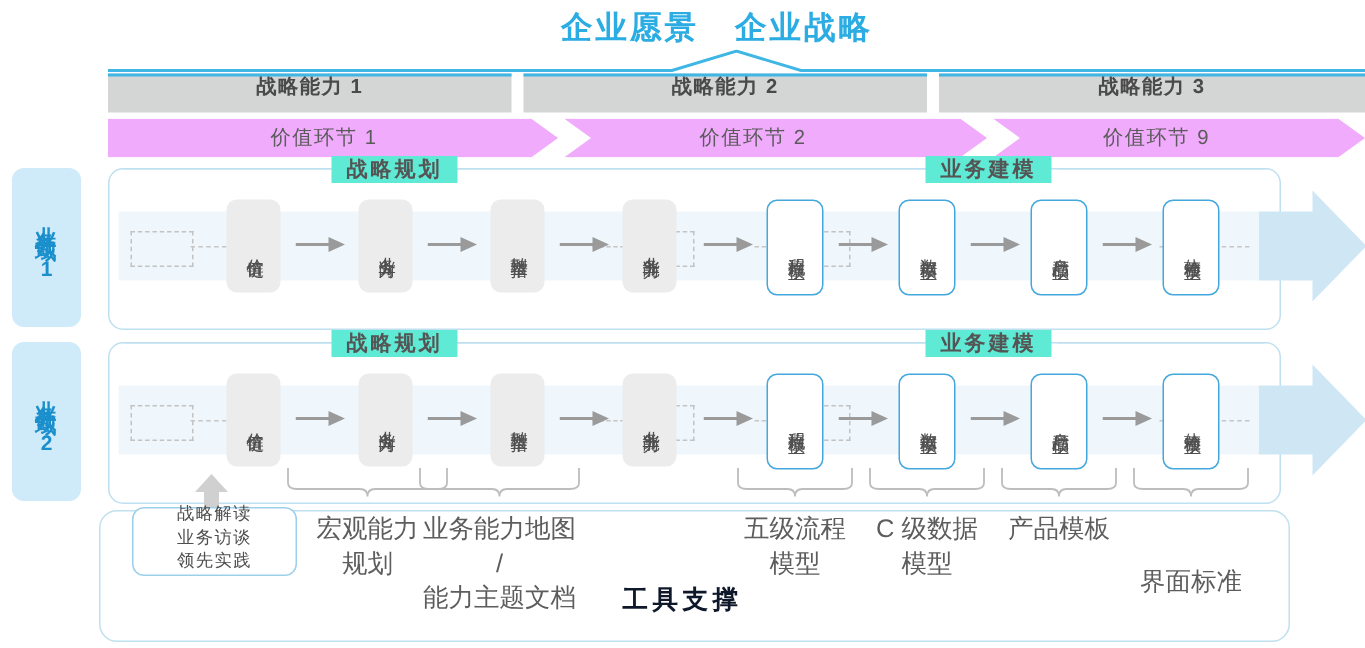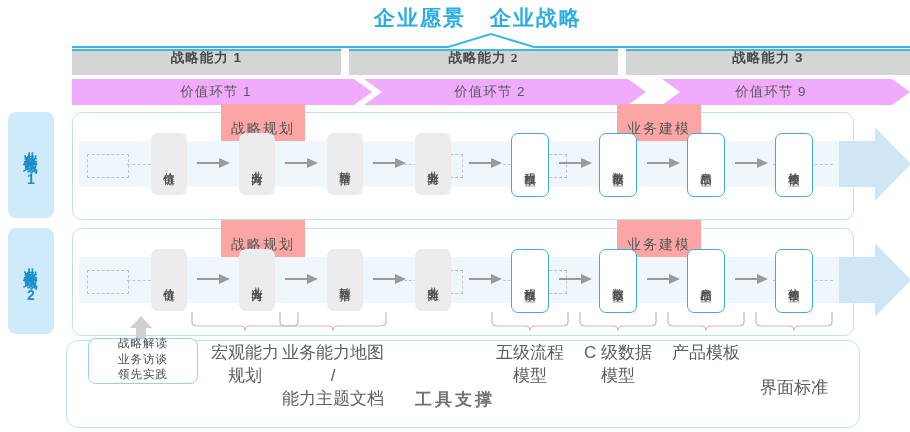--- a/index.html
+++ b/index.html
@@ -26,32 +26,32 @@
   .caps{position:absolute;left:72px;top:49px;width:838px;height:26px;}
   .cap{
     position:absolute;top:0;height:26px;background:#d4d6d6;
     display:flex;justify-content:center;
     font-size:13.5px;font-weight:bold;color:#4a4a4a;letter-spacing:1px;
   }
   .cap::before{
     content:"";position:absolute;left:0;top:0;width:100%;height:2px;background:#3fb6e4;
   }
   #cap-1{left:0px;width:269px;}
-  #cap-2{left:277px;width:269px;font-family:Liberation Serif, serif;}
+  #cap-2{left:277px;width:269px;}
   #cap-3{left:554px;width:284px;}
 
   
   .links{position:absolute;left:72px;top:79px;width:838px;height:26px;}
   .link-seg{
     position:absolute;top:0;height:26px;background:#f0abfc;
     display:flex;align-items:center;justify-content:center;
     font-size:13.5px;color:#5b5b5b;letter-spacing:1px;
   }
   #link-1{left:0px;width:300px;clip-path:polygon(0 0,282px 0,300px 13px,282px 26px,0 26px);}
-  #link-2{left:274px;width:300px;clip-path:polygon(0 0,282px 0,300px 13px,282px 26px,18px 26px,36px 13px,18px 0);}
+  #link-2{left:286px;width:300px;clip-path:polygon(0 0,282px 0,300px 13px,282px 26px,18px 26px,36px 13px,18px 0);}
   #link-3{left:572px;width:266px;clip-path:polygon(0 0,248px 0,266px 13px,248px 26px,18px 26px,36px 13px,18px 0);}
   .link-seg span{position:relative;left:-6px;}
 
   
   .domain-tab{
     position:absolute;left:8px;width:46px;background:#cfeaf8;border-radius:8px;
     display:flex;align-items:center;justify-content:center;
   }
   .domain-tab .vtxt{
     writing-mode:vertical-rl;text-orientation:upright;
@@ -63,22 +63,22 @@
 
   
   .band{
     position:absolute;left:72px;width:780px;
     border:1px solid #bfe0f0;border-radius:10px;background:#ffffff;
   }
   #band-1{top:112px;height:106px;}
   #band-2{top:228px;height:106px;}
 
   .band-title{
-    position:absolute;top:-9px;font-size:14px;font-weight:normal;color:#555555;
-    background:#fca5a5;padding:16px 10px;letter-spacing:2px;white-space:nowrap;
+    position:absolute;top:-9px;font-size:14px;font-weight:bold;color:#555555;
+    background:#5eead4;padding:0 10px;letter-spacing:2px;white-space:nowrap;
   }
   .bt-left{left:148px;}
   .bt-right{left:544px;}
   .band-rule{position:absolute;top:-1px;height:1px;background:#bfe0f0;}
 
   
   .stripe{
     position:absolute;left:6px;top:28px;width:760px;height:46px;
     background:#eff7fc;
   }
@@ -113,21 +113,21 @@
     position:absolute;font-size:17px;color:#5d5d5d;text-align:center;
     line-height:1.35;white-space:nowrap;
   }
 
   .tool-box{
     position:absolute;left:66px;top:340px;width:792px;height:86px;
     border:1px solid #bfe0f0;border-radius:12px;background:transparent;
   }
   .tool-title{
     position:absolute;left:0;top:388px;width:910px;text-align:center;
-    font-size:17px;font-weight:bold;color:#737373;letter-spacing:3px;
+    font-size:17px;font-weight:bold;color:#0f172a;letter-spacing:3px;
   }
   .practice-box{
     position:absolute;left:88px;top:338px;width:108px;height:44px;
     border:1px solid #9bd0ea;border-radius:8px;background:#ffffff;
     display:flex;align-items:flex-end;justify-content:center;
     font-size:11.5px;line-height:1.35;color:#4f4f4f;text-align:center;
     letter-spacing:1px;
   }
   .upArrow{position:absolute;left:128px;top:316px;width:26px;height:26px;}
 </style>

